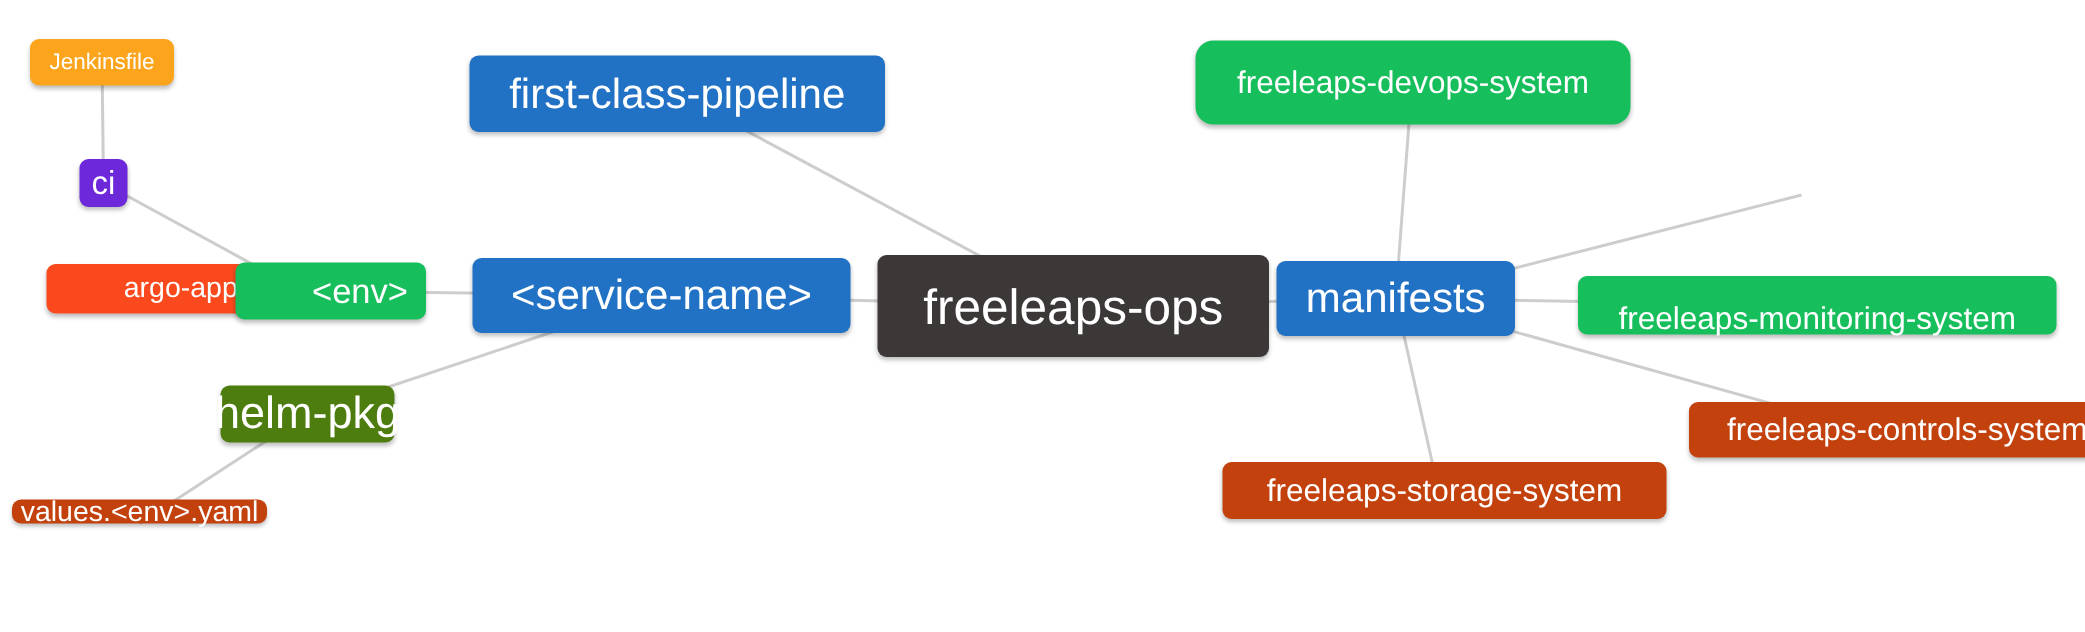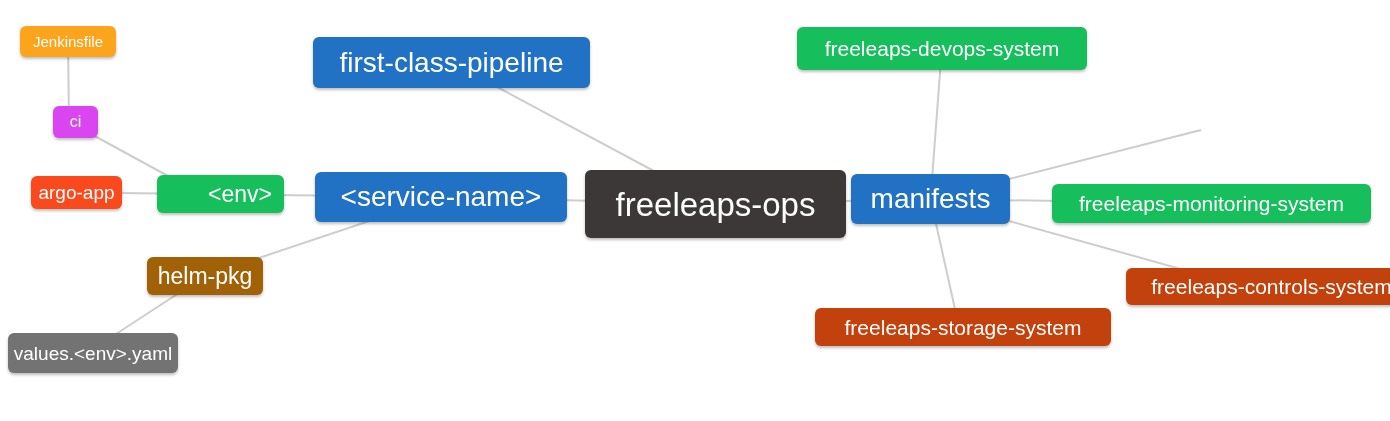--- a/index.html
+++ b/index.html
@@ -36,51 +36,51 @@
       <line x1="930.5" y1="199" x2="942" y2="46.5" stroke="#cdcdcd" stroke-width="2"></line>
       <line x1="930.5" y1="199" x2="1201" y2="130" stroke="#cdcdcd" stroke-width="2"></line>
       <line x1="930.5" y1="199" x2="1211.5" y2="203.5" stroke="#cdcdcd" stroke-width="2"></line>
       <line x1="930.5" y1="199" x2="1207.5" y2="276.5" stroke="#cdcdcd" stroke-width="2"></line>
       <line x1="930.5" y1="199" x2="959" y2="327" stroke="#cdcdcd" stroke-width="2"></line>
     </svg>
 
   <div class="node" style="left: 20px; top: 26px; width: 96px; height: 31px; font-size: 15px; background: rgb(251, 164, 28);">
       <span>Jenkinsfile</span>
     </div>
-  <div class="node" style="left: 53px; top: 106px; width: 45px; height: 32px; font-size: 16px; background: #d946ef;">
+  <div class="node" style="left: 53px; top: 106px; width: 32px; height: 32px; font-size: 22px; background: #6d28d9;">
       <span>ci</span>
     </div>
-  <div class="node" style="left: 31px; top: 176px; width: 91px; height: 33px; font-size: 19px; background: rgb(250, 74, 29);">
+  <div class="node" style="left: 31px; top: 176px; width: 91px; height: 33px; font-size: 19px; background: rgb(250, 74, 29); padding-left: 44px;">
       <span>argo-app</span>
     </div>
   <div class="node" style="left: 157px; top: 175px; width: 88px; height: 38px; font-size: 23px; background: rgb(23, 191, 92); padding-left: 39px;">
       <span>&lt;env&gt;</span>
     </div>
-  <div class="node" style="left: 147px; top: 257px; width: 116px; height: 38px; font-size: 23px; background: #a16207;">
+  <div class="node" style="left: 147px; top: 257px; width: 116px; height: 38px; font-size: 30px; background: #4d7c0f;">
       <span>helm-pkg</span>
     </div>
-  <div class="node" style="left: 8px; top: 333px; width: 170px; height: 40px; font-size: 19px; background: #737373;">
+  <div class="node" style="left: 8px; top: 333px; width: 170px; height: 16px; font-size: 19px; background: #c2410c;">
       <span>values.&lt;env&gt;.yaml</span>
     </div>
   <div class="node" style="left: 313px; top: 37px; width: 277px; height: 51px; font-size: 28px; background: rgb(33, 113, 196);">
       <span>first-class-pipeline</span>
     </div>
   <div class="node" style="left: 315px; top: 172px; width: 252px; height: 50px; font-size: 28px; background: rgb(33, 113, 196);">
       <span>&lt;service-name&gt;</span>
     </div>
   <div class="node" style="left: 585px; top: 170px; width: 261px; height: 68px; font-size: 33px; background: rgb(60, 56, 56);">
       <span>freeleaps-ops</span>
     </div>
   <div class="node" style="left: 851px; top: 174px; width: 159px; height: 50px; font-size: 28px; background: rgb(33, 113, 196);">
       <span>manifests</span>
     </div>
-  <div class="node" style="left: 797px; top: 27px; width: 290px; height: 43px; font-size: 21px; background: rgb(23, 191, 92);">
+  <div class="node" style="left: 797px; top: 27px; width: 290px; height: 56px; font-size: 21px; background: rgb(23, 191, 92); border-radius: 12px;">
       <span>freeleaps-devops-system</span>
     </div>
-  <div class="node" style="left: 1052px; top: 184px; width: 319px; height: 39px; font-size: 21px; background: rgb(23, 191, 92);">
+  <div class="node" style="left: 1052px; top: 184px; width: 319px; height: 39px; font-size: 21px; background: rgb(23, 191, 92); align-items: flex-end;">
       <span>freeleaps-monitoring-system</span>
     </div>
   <div class="node" style="left: 1126px; top: 258px; width: 291px; height: 37px; font-size: 21px; background: #c2410c; margin-top: 10px;">
       <span>freeleaps-controls-system</span>
     </div>
   <div class="node" style="left: 815px; top: 308px; width: 296px; height: 38px; font-size: 21px; background: #c2410c;">
       <span>freeleaps-storage-system</span>
     </div>
 </div>
 

